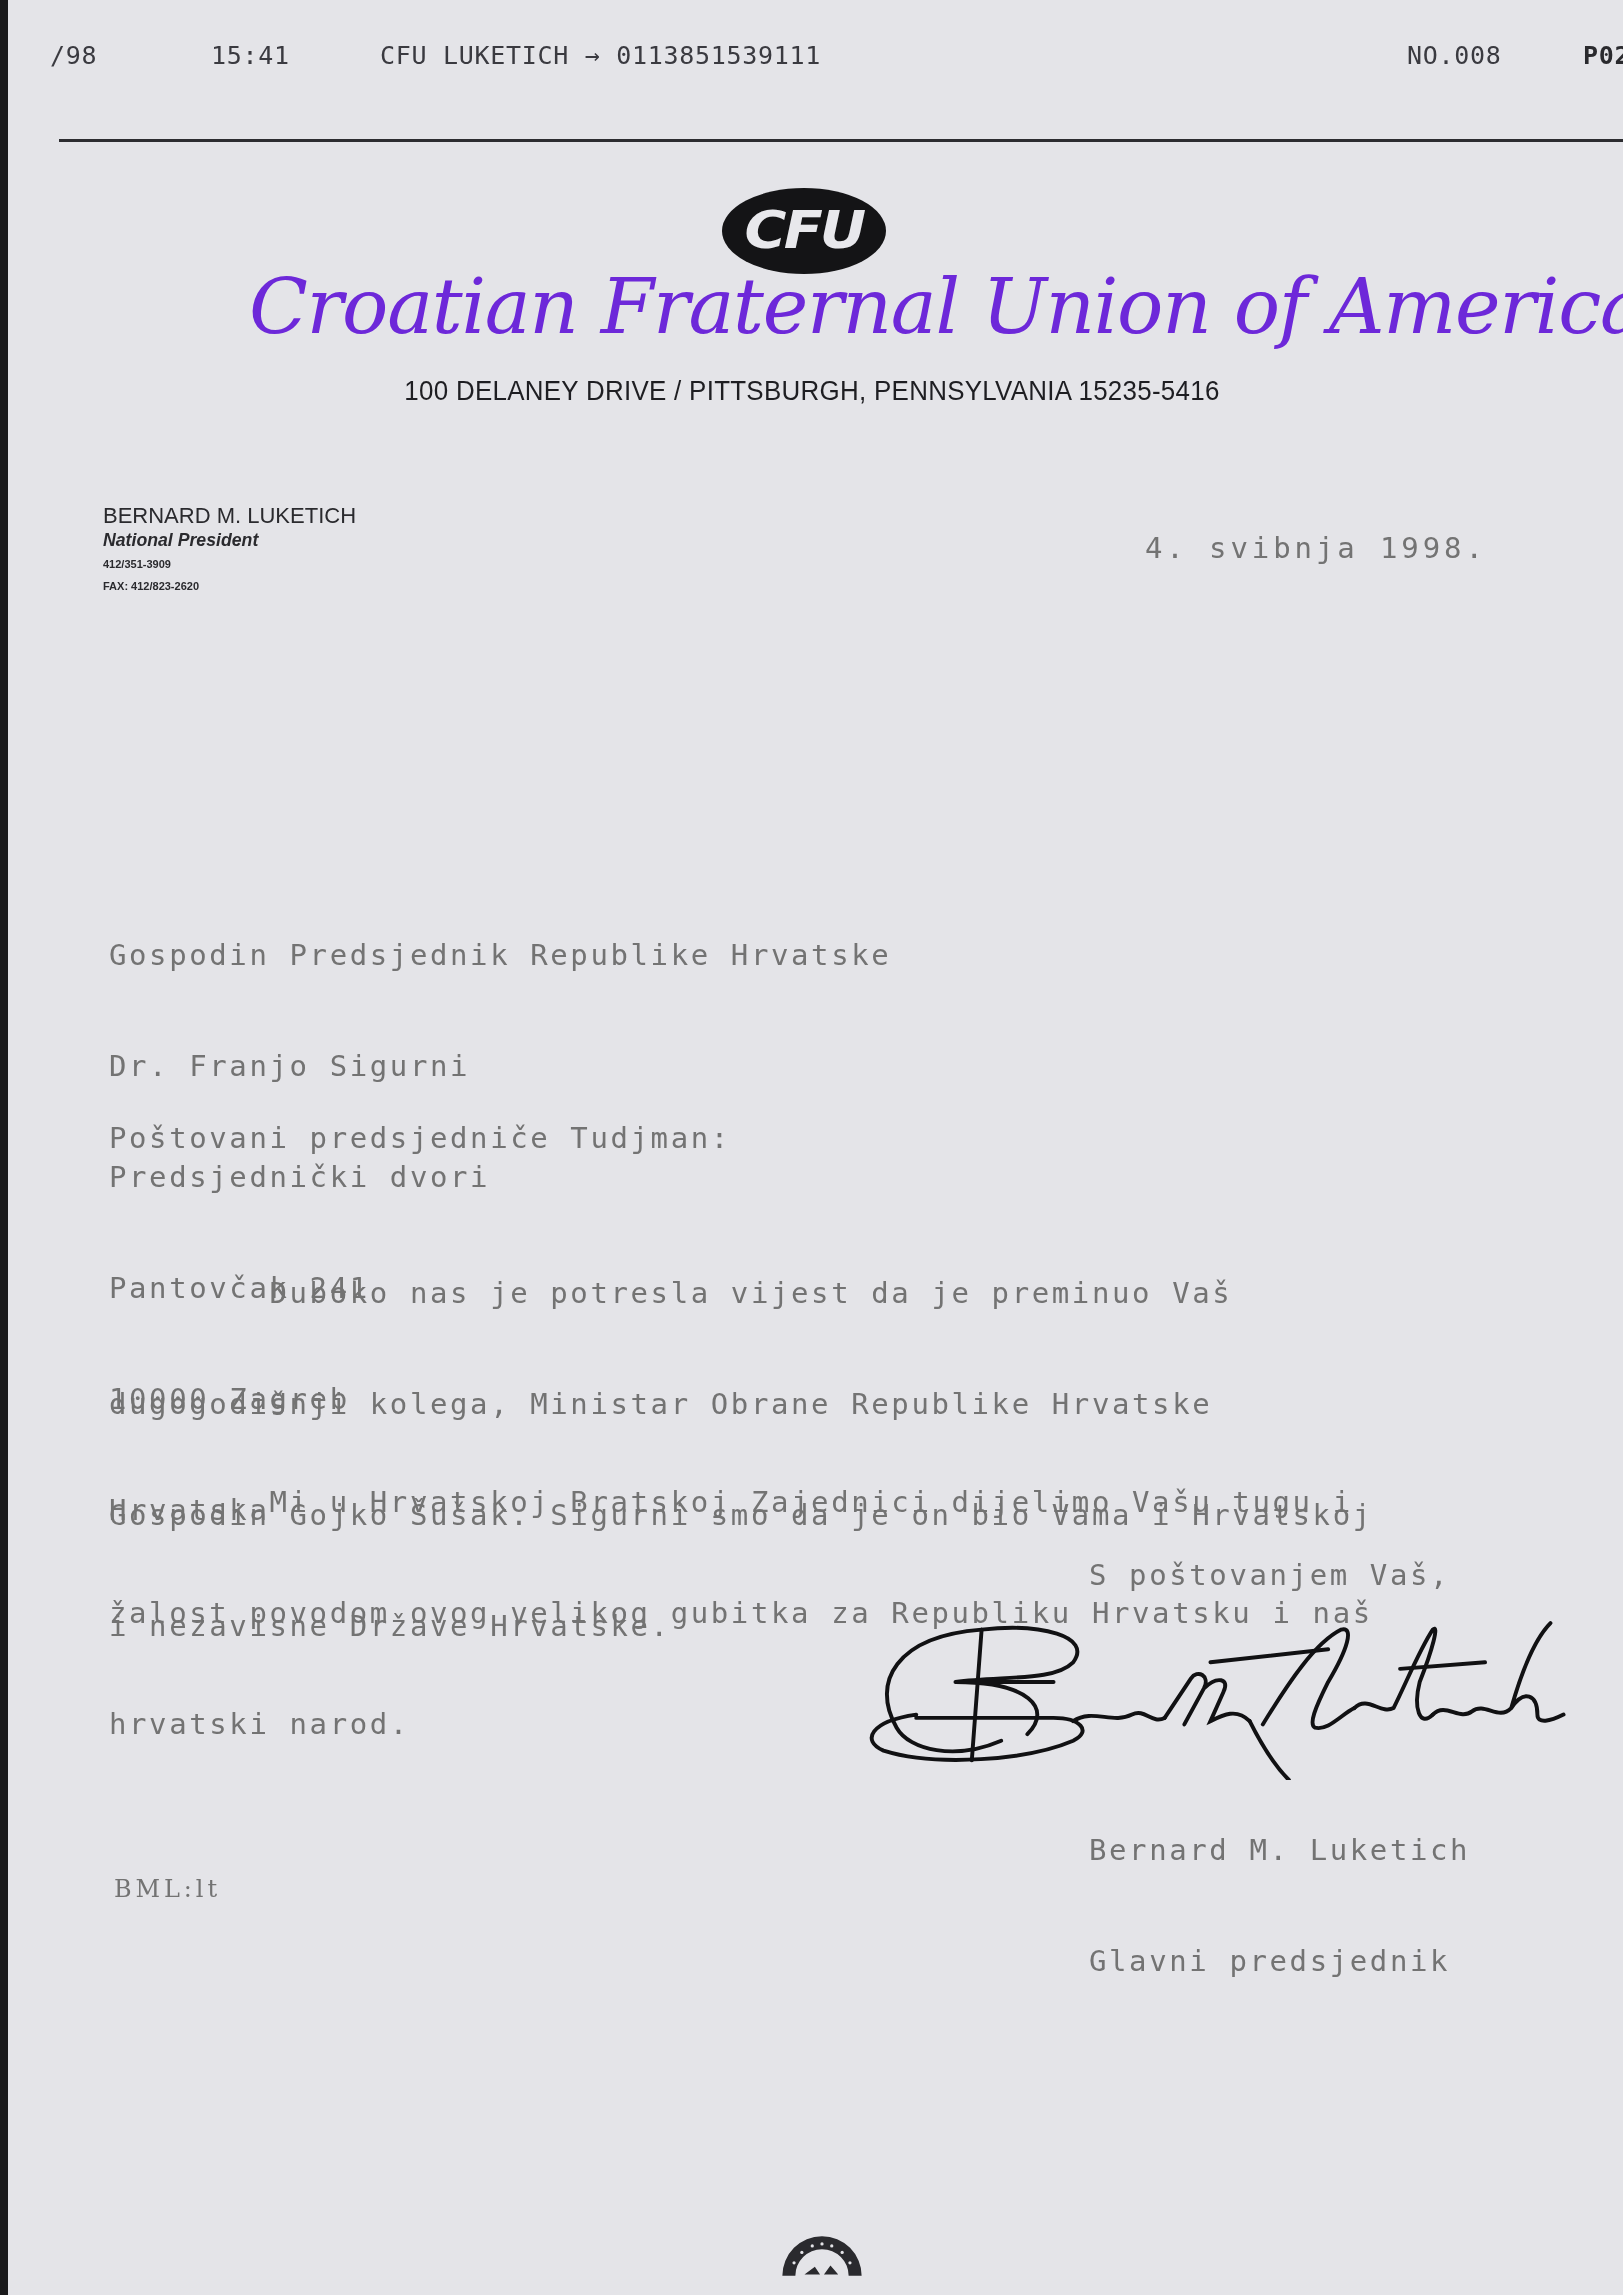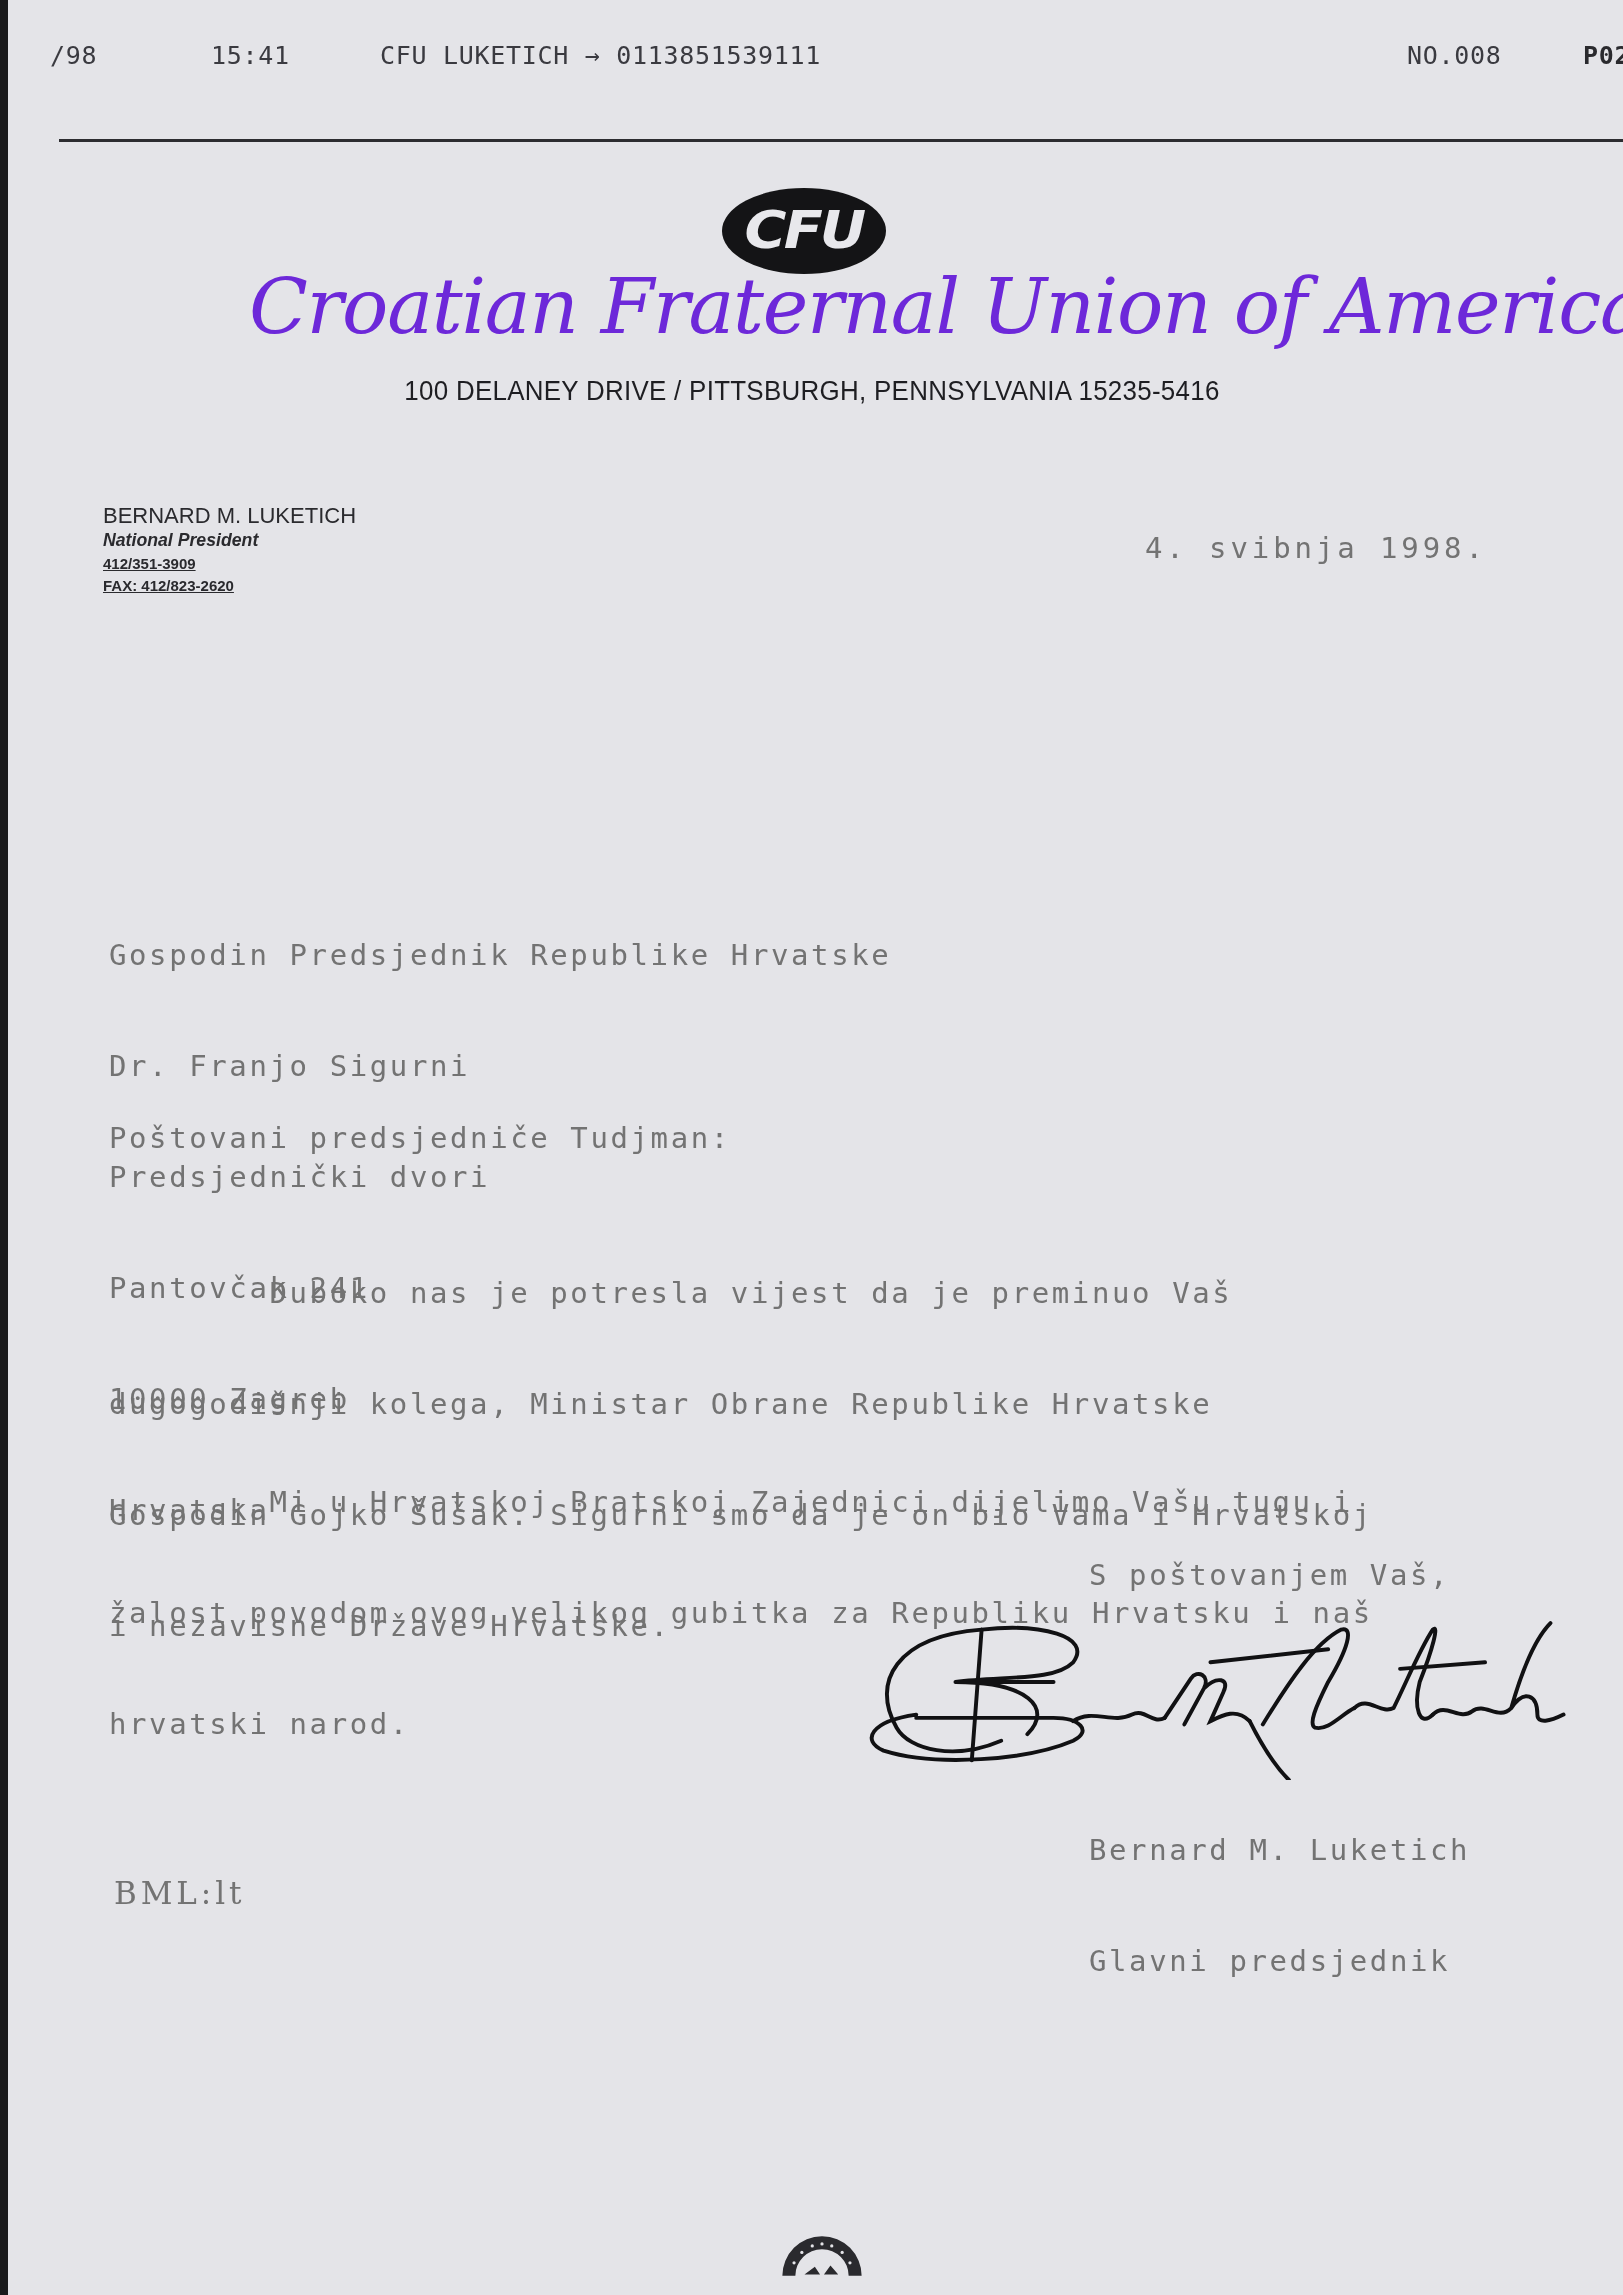--- a/index.html
+++ b/index.html
@@ -49,37 +49,37 @@
       position: absolute; left: 249px; top: 376px; width: 1126px; text-align: center;
       font-family: "Liberation Sans", sans-serif; font-size: 27px; color: #1e1e22;
       letter-spacing: 0.3px; transform: scaleX(0.96);
     }
     .sender-block {
       position: absolute; left: 103px; top: 503px;
       font-family: "Liberation Sans", sans-serif; color: #2a2a2e;
     }
     .sender-name { font-size: 22px; line-height: 26px; }
     .sender-title { font-size: 17.7px; font-style: italic; font-weight: bold; line-height: 23.6px; }
-    .sender-phone, .sender-fax { font-size: 15px; font-weight: bold; line-height: 22px; text-decoration: underline; }
+    .sender-phone, .sender-fax { font-size: 11px; font-weight: bold; line-height: 22px; }
 
     
     .tw {
       font-family: "DejaVu Sans Mono", monospace; font-size: 29px; color: #737373;
       letter-spacing: 2.6px; white-space: pre;
       position: absolute;
     }
     .letter-date { left: 1145px; top: 531px; letter-spacing: 3.9px; }
     .recipient { left: 109px; top: 863px; line-height: 37px; }
     .salutation { left: 109px; top: 1121px; }
     .paragraph { left: 109px; line-height: 37px; }
     .p1 { top: 1201px; }
     .p2 { top: 1410px; }
     .closing { left: 1089px; top: 1558px; }
     .sig-name { left: 1089px; top: 1758px; line-height: 37px; }
-    .reference { left: 114px; top: 1875px; font-family: "DejaVu Serif", serif; font-size: 31px; letter-spacing: 3.9px; }
+    .reference { left: 114px; top: 1875px; font-family: "DejaVu Serif", serif; font-size: 24px; letter-spacing: 3.9px; }
 
     .signature {
       position: absolute; left: 857px; top: 1610px; width: 720px; height: 170px;
     }
     .footer-emblem {
       position: absolute; left: 778px; top: 2229px; width: 88px; height: 52px;
     }
   </style>
 </head>
 <body>

